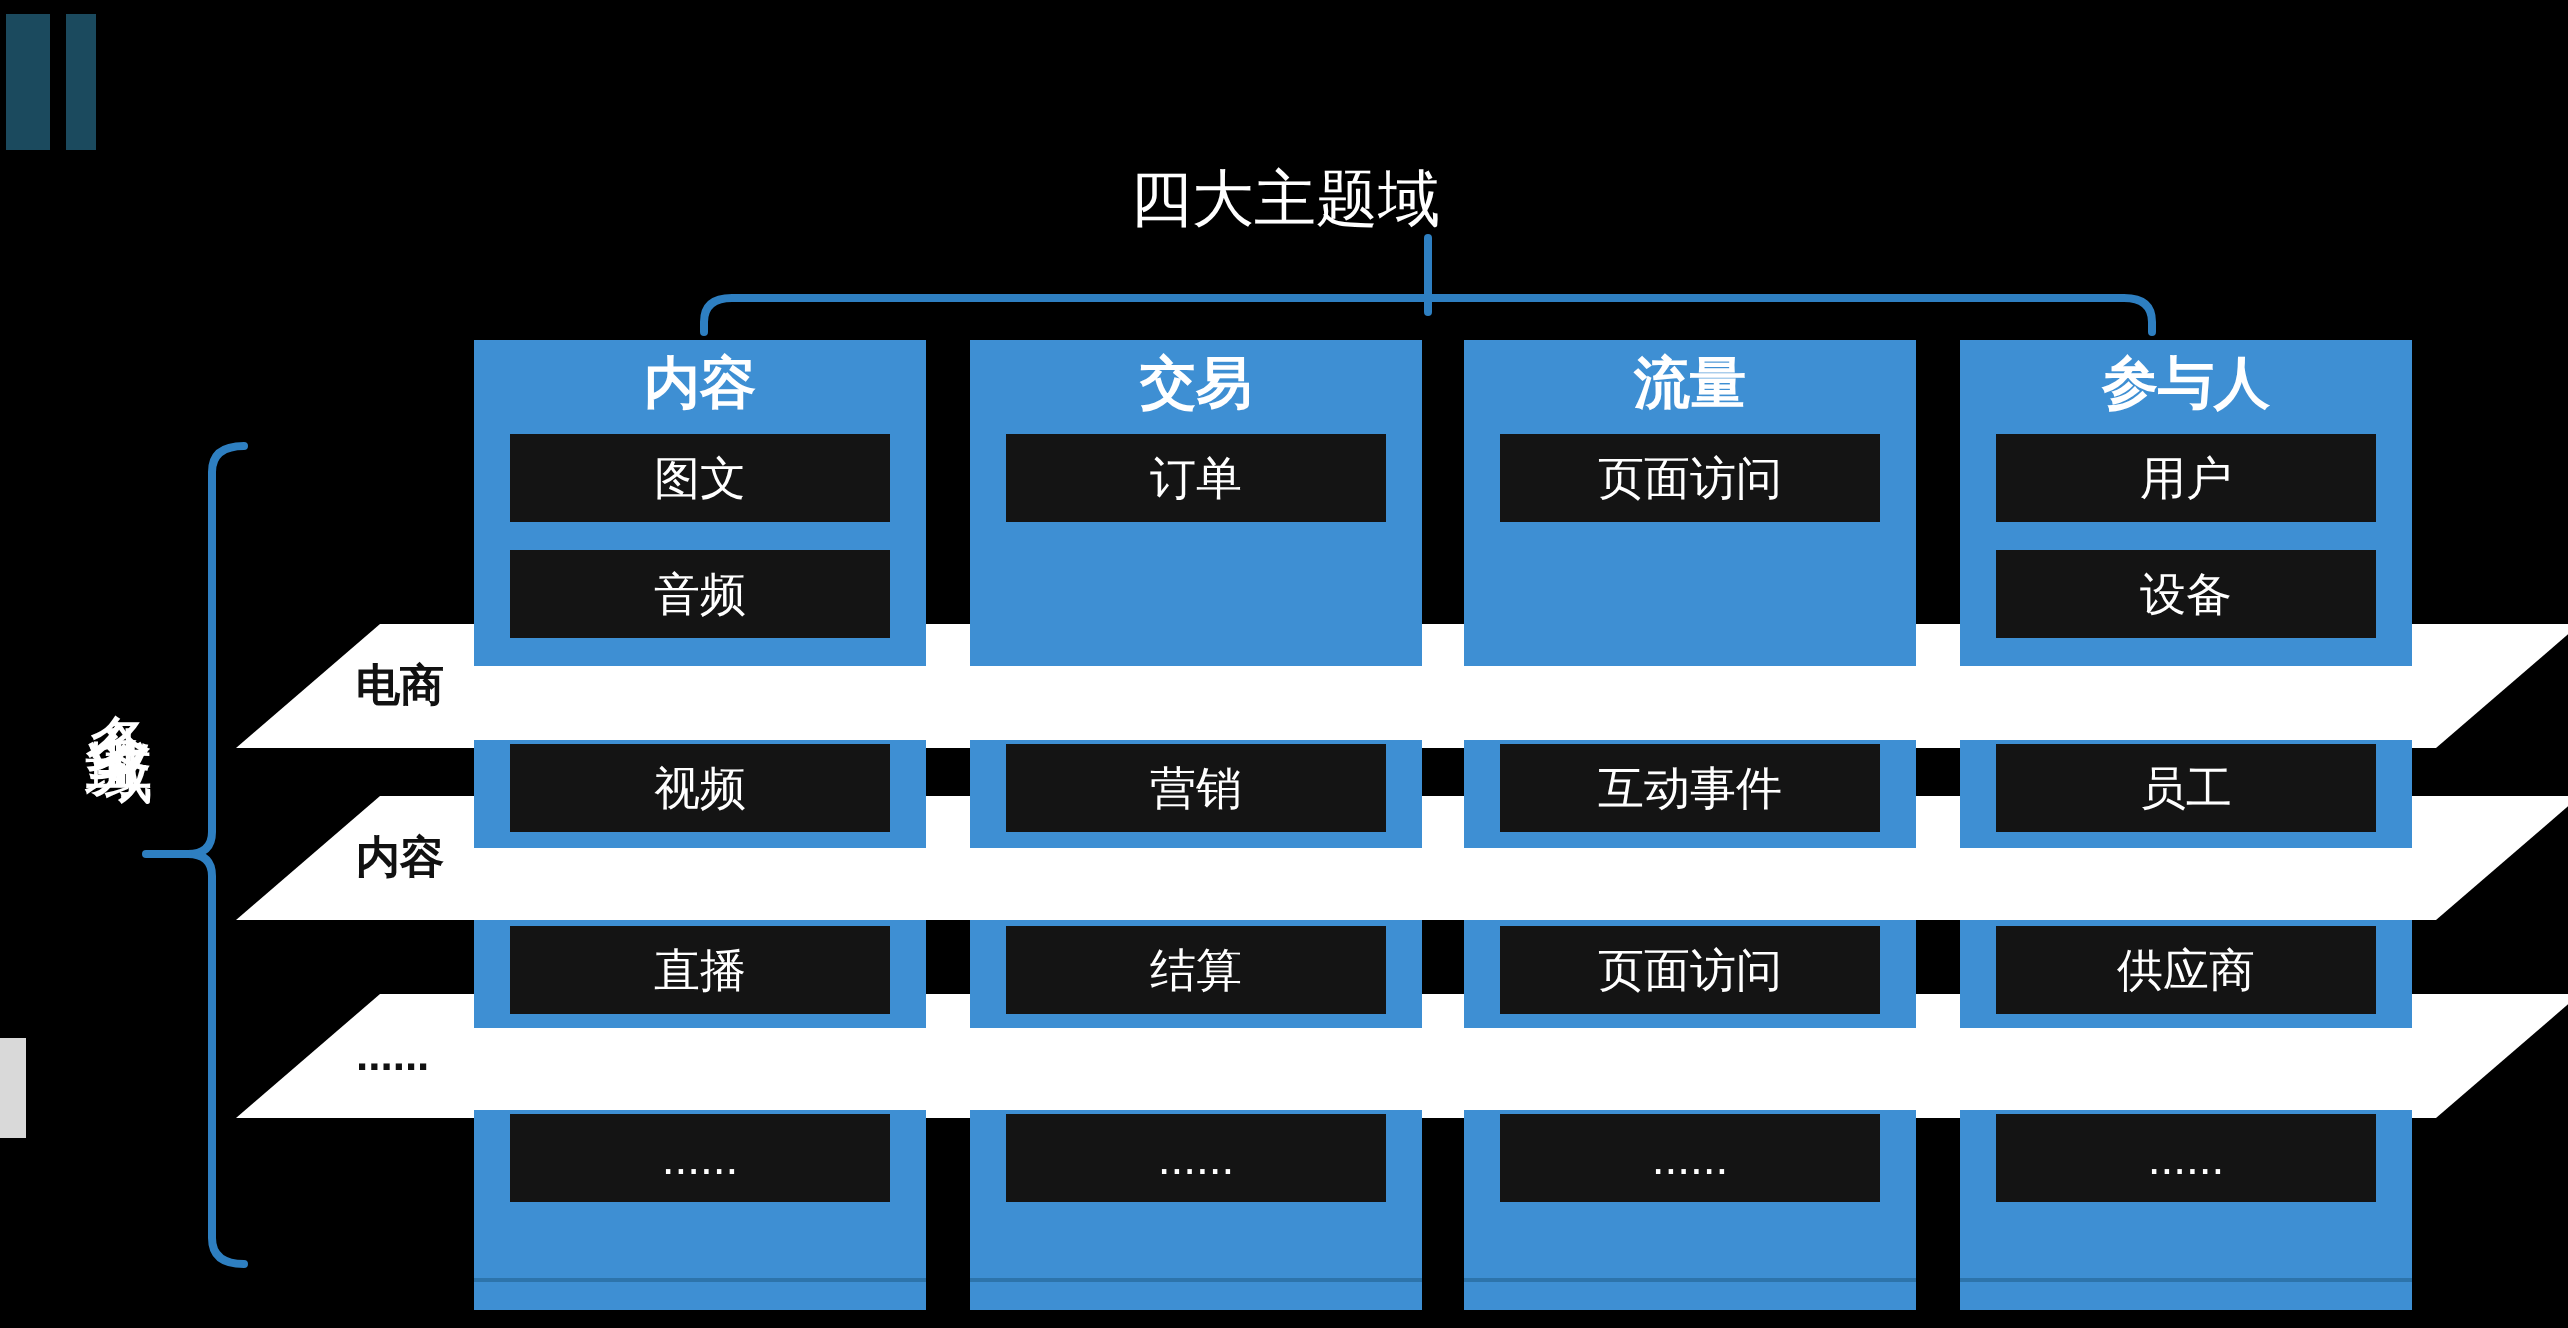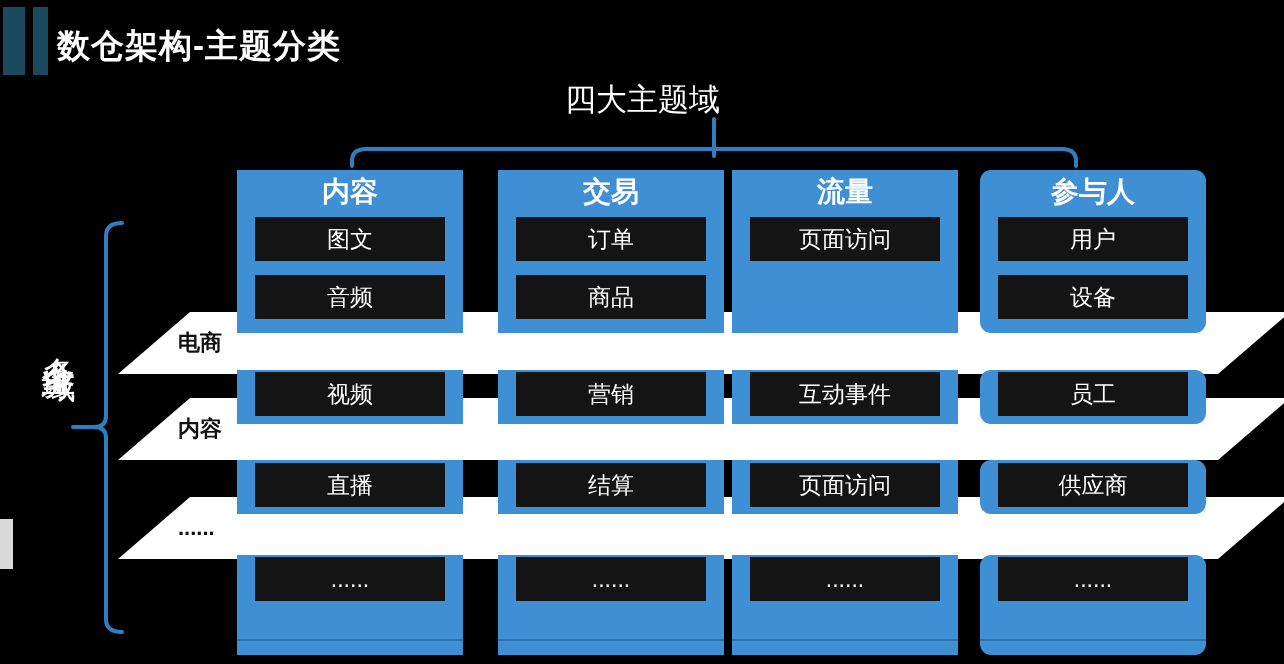--- a/index.html
+++ b/index.html
@@ -51,21 +51,21 @@
   .band.band-2{top:398px;}
   .band.band-3{top:497px;}
   .band-label{
     position:absolute;left:78px;top:0;height:100%;
     display:flex;align-items:center;
     font-size:22px;font-weight:600;color:var(--band-label-black);
     white-space:nowrap;
   }
   
   .col-seg{position:absolute;width:226px;background:var(--column-blue);z-index:2;}
-  .col-x1{left:237px;} .col-x2{left:485px;margin-left:13px;} .col-x3{left:732px;} .col-x4{left:980px;border-radius:11px;}
+  .col-x1{left:237px;} .col-x2{left:485px;} .col-x3{left:732px;} .col-x4{left:980px;}
   .seg-a{top:170px;height:163px;}
   .seg-b{top:370px;height:54px;}
   .seg-c{top:460px;height:54px;}
   .seg-d{top:555px;height:100px;}
   .col-header{
     position:absolute;left:0;top:2px;width:100%;height:40px;line-height:40px;
     text-align:center;font-size:28px;font-weight:bold;color:var(--text-white);
     white-space:nowrap;
   }
   .topic-box{
@@ -92,21 +92,20 @@
     background:var(--page-marker-gray);
   }
 </style>
 </head>
 <body>
 
 <div class="slide">
 
   <div class="title-bar b1"></div>
   <div class="title-bar b2"></div>
-  <div class="slide-title">数仓架构-主题分类</div>
 
   <div class="top-label">四大主题域</div>
 
   <div class="band band-1">
     <span class="band-label">电商</span>
   </div>
   <div class="band band-2">
     <span class="band-label">内容</span>
   </div>
   <div class="band band-3">
@@ -125,21 +124,20 @@
     <div class="topic-box row-single-c">直播</div>
   </div>
   <div class="col-seg col-x1 seg-d">
     <div class="topic-box row-single">......</div>
     <div class="col-underline"></div>
   </div>
 
   <div class="col-seg col-x2 seg-a">
     <div class="col-header">交易</div>
     <div class="topic-box row-1">订单</div>
-    <div class="topic-box row-2">商品</div>
   </div>
   <div class="col-seg col-x2 seg-b">
     <div class="topic-box row-single">营销</div>
   </div>
   <div class="col-seg col-x2 seg-c">
     <div class="topic-box row-single-c">结算</div>
   </div>
   <div class="col-seg col-x2 seg-d">
     <div class="topic-box row-single">......</div>
     <div class="col-underline"></div>

